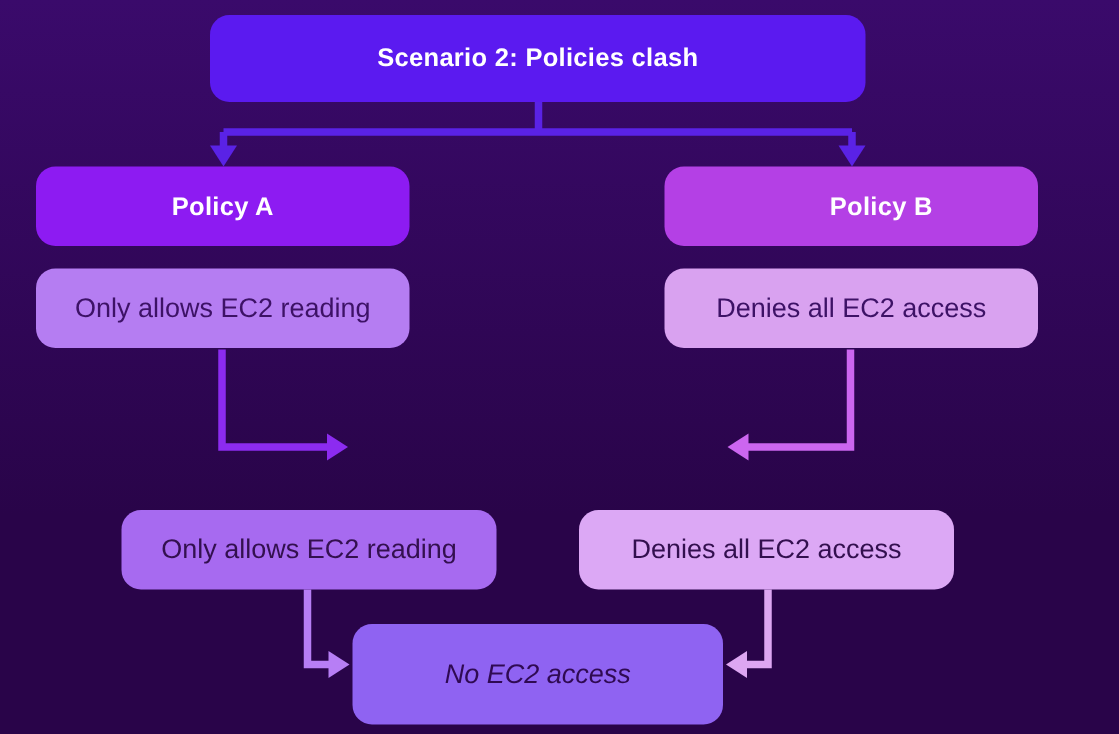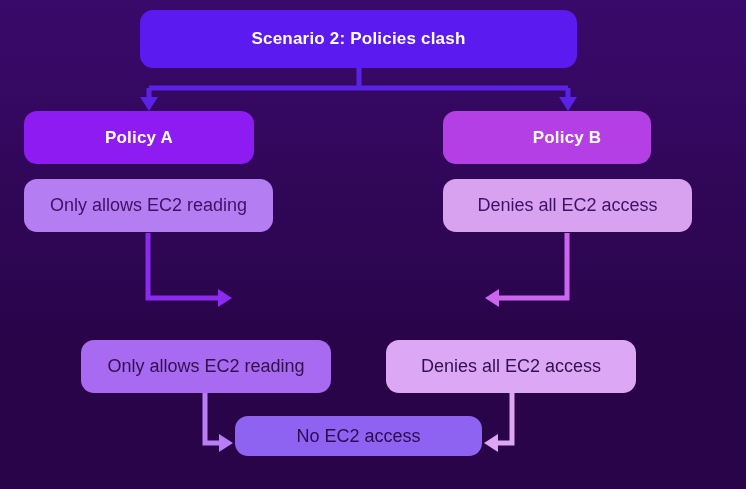--- a/index.html
+++ b/index.html
@@ -31,28 +31,28 @@
     font-weight:bold;
     font-size:17px;
     letter-spacing:0.2px;
   }
   .node.plain{
     font-weight:normal;
     font-size:18px;
   }
   
   .n-scenario{left:140px; top:10px;  width:437px; height:58px;}
-  .n-policy-a{left:24px;  top:111px; width:230px; height:53px;}
-  .n-policy-b{left:443px; top:111px; width:208px; height:53px;padding-left:40px;}
+  .n-policy-a{left:24px;  top:111px; width:249px; height:53px;}
+  .n-policy-b{left:443px; top:111px; width:249px; height:53px;padding-left:40px;}
   .n-a-effect{left:24px;  top:179px; width:249px; height:53px;}
   .n-b-effect{left:443px; top:179px; width:249px; height:53px;}
   .n-final   {left:235px; top:271px; width:248px; height:55px;}
   .n-final-a {left:81px;  top:340px; width:250px; height:53px;}
   .n-final-b {left:386px; top:340px; width:250px; height:53px;}
-  .n-result  {left:235px; top:416px; width:247px; height:40px;}
+  .n-result  {left:235px; top:416px; width:247px; height:67px;font-style:italic;}
   svg.arrows{
     position:absolute;
     left:0; top:0;
     width:746px; height:489px;
     pointer-events:none;
   }
 </style>
 </head>
 <body>
 

